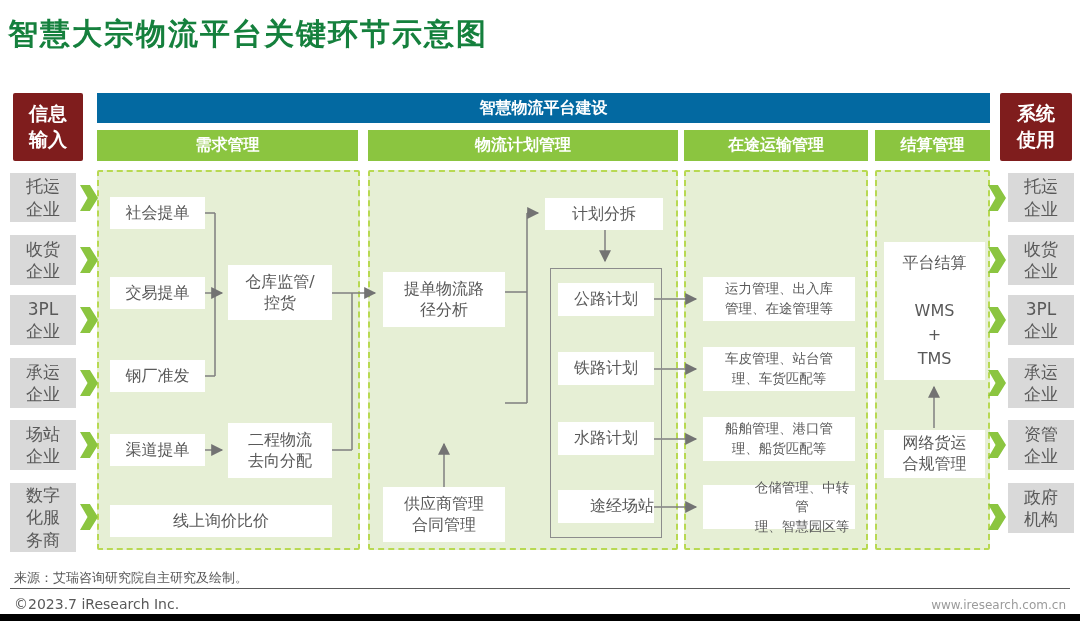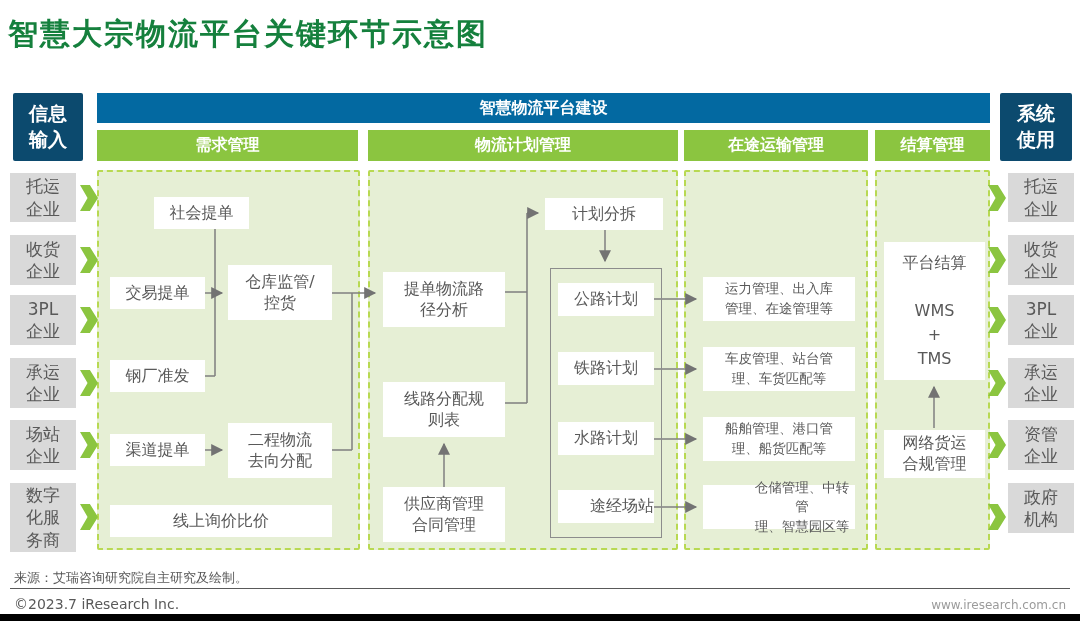--- a/index.html
+++ b/index.html
@@ -6,21 +6,21 @@
   #stage{
     position:relative;width:1080px;height:621px;background:#ffffff;overflow:hidden;
     font-family:"DejaVu Sans","Liberation Sans",sans-serif;
   }
   .abs{position:absolute;box-sizing:border-box;}
   .title{
     left:8px;top:14px;width:1080px;
     font-size:30px;font-weight:bold;color:#15803d;letter-spacing:2px;
   }
   .sidehead{
-    background:#0c4a6e;color:#ffffff;font-weight:bold;font-size:19px;
+    background:#7f1d1d;color:#ffffff;font-weight:bold;font-size:19px;
     display:flex;align-items:center;justify-content:center;text-align:center;
     white-space:pre-line;line-height:1.35;border-radius:2px;
   }
   .band{
     background:#0369a1;color:#ffffff;font-weight:bold;font-size:16px;
     display:flex;align-items:center;justify-content:center;
   }
   .subhead{
     background:#8bc540;color:#ffffff;font-weight:bold;font-size:16px;
     display:flex;align-items:center;justify-content:center;
@@ -118,35 +118,33 @@
 化服
 务商</div>
 
   <div class="abs chev" style="left:80px;top:185px;"></div>
   <div class="abs chev" style="left:80px;top:247px;"></div>
   <div class="abs chev" style="left:80px;top:307px;"></div>
   <div class="abs chev" style="left:80px;top:370px;"></div>
   <div class="abs chev" style="left:80px;top:432px;"></div>
   <div class="abs chev" style="left:80px;top:504px;"></div>
 
-  <div class="abs wbox" style="left:110px;top:197px;width:95px;height:32px;margin-left:44px;">社会提单</div>
+  <div class="abs wbox" style="left:110px;top:197px;width:95px;height:32px;">社会提单</div>
   <div class="abs wbox" style="left:110px;top:277px;width:95px;height:32px;">交易提单</div>
   <div class="abs wbox" style="left:110px;top:360px;width:95px;height:32px;">钢厂准发</div>
   <div class="abs wbox" style="left:110px;top:434px;width:95px;height:32px;">渠道提单</div>
   <div class="abs wbox" style="left:228px;top:265px;width:104px;height:55px;">仓库监管/
 控货</div>
   <div class="abs wbox" style="left:228px;top:423px;width:104px;height:55px;">二程物流
 去向分配</div>
   <div class="abs wbox" style="left:110px;top:505px;width:222px;height:32px;">线上询价比价</div>
 
   <div class="abs wbox" style="left:545px;top:198px;width:118px;height:32px;">计划分拆</div>
   <div class="abs wbox" style="left:383px;top:272px;width:122px;height:55px;">提单物流路
 径分析</div>
-  <div class="abs wbox" style="left:383px;top:382px;width:122px;height:55px;">线路分配规
-则表</div>
   <div class="abs wbox" style="left:383px;top:487px;width:122px;height:55px;">供应商管理
 合同管理</div>
   <div class="abs innerframe" style="left:550px;top:268px;width:112px;height:270px;"></div>
   <div class="abs wbox" style="left:558px;top:283px;width:96px;height:33px;">公路计划</div>
   <div class="abs wbox" style="left:558px;top:352px;width:96px;height:33px;">铁路计划</div>
   <div class="abs wbox" style="left:558px;top:422px;width:96px;height:33px;">水路计划</div>
   <div class="abs wbox" style="left:558px;top:490px;width:96px;height:33px;padding-left:32px;">途经场站</div>
 
   <div class="abs wbox small" style="left:703px;top:277px;width:152px;height:44px;">运力管理、出入库
 管理、在途管理等</div>

